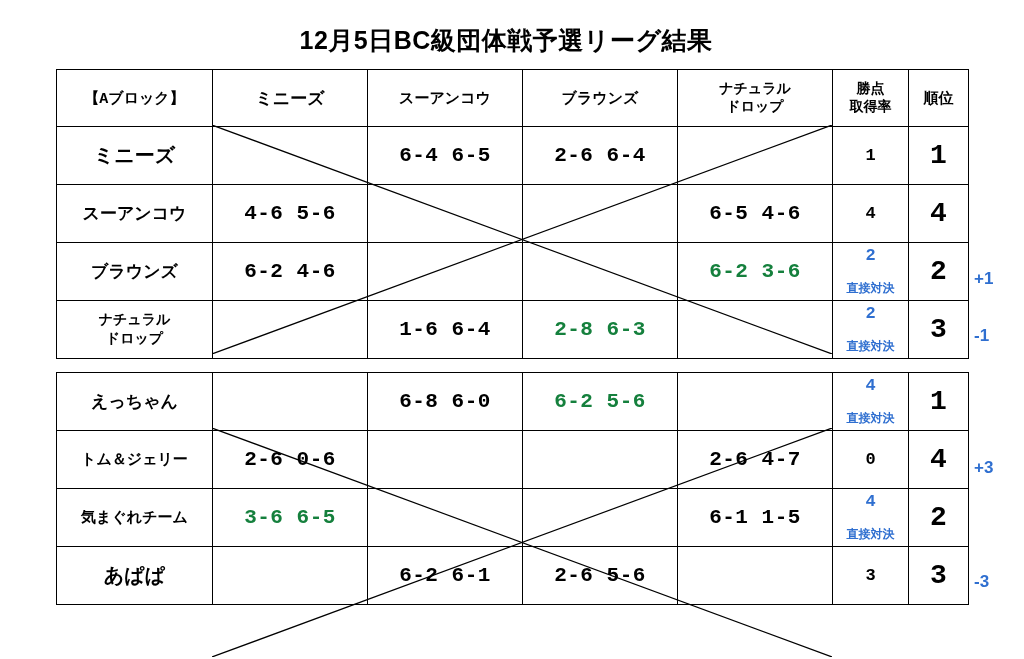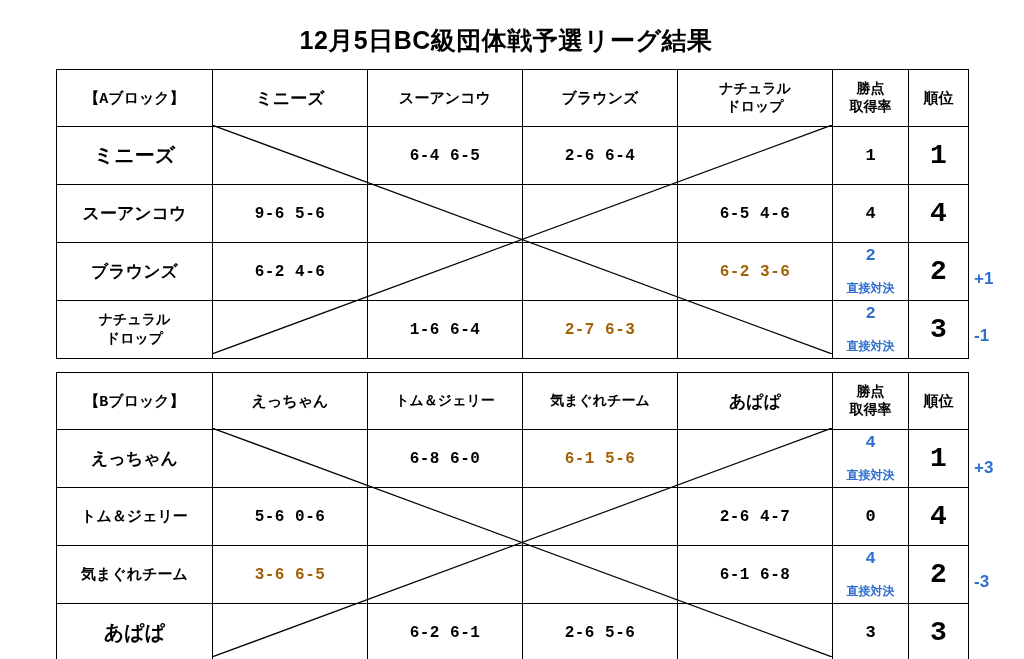--- a/index.html
+++ b/index.html
@@ -71,25 +71,25 @@
     line-height: 1.3;
   }
   .row-team {
     font-size: 20px;
     font-weight: bold;
   }
   .row-team.s17 { font-size: 17px; }
   .row-team.s15 { font-size: 15px; }
   .row-team.s14 { font-size: 14px; line-height: 1.25; }
   .score {
-    font-size: 16px;
+    font-size: 21px;
     font-weight: bold;
     letter-spacing: 0.5px;
   }
-  .score.blue { color: #a16207; }
+  .score.blue { color: #15803d; }
   .rate {
     font-size: 17px;
     font-weight: bold;
   }
   .rate .pts { display: block; }
   .rate.blue { color: #2f6fd0; }
   .rate .note {
     display: block;
     font-size: 12px;
     font-weight: bold;
@@ -146,21 +146,21 @@
         <td></td>
         <td><span class="score">6-4 6-5</span></td>
         <td><span class="score">2-6 6-4</span></td>
         <td></td>
         <td><span class="rate"><span class="pts">1</span></span></td>
         <td><span class="rank">1</span></td>
       </tr>
 
       <tr class="body">
         <td><span class="row-team s17">スーアンコウ</span></td>
-        <td><span class="score">9-6 5-6</span></td>
+        <td><span class="score">4-6 5-6</span></td>
         <td></td>
         <td></td>
         <td><span class="score">6-5 4-6</span></td>
         <td><span class="rate"><span class="pts">4</span></span></td>
         <td><span class="rank">4</span></td>
       </tr>
 
       <tr class="body">
         <td><span class="row-team s17">ブラウンズ</span></td>
         <td><span class="score">6-2 4-6</span></td>
@@ -168,21 +168,21 @@
         <td></td>
         <td><span class="score blue">6-2 3-6</span></td>
         <td><span class="rate blue"><span class="pts">2</span><span class="note">直接対決</span></span></td>
         <td><span class="rank">2</span></td>
       </tr>
 
       <tr class="body">
         <td><span class="row-team s14">ナチュラル<br>ドロップ</span></td>
         <td></td>
         <td><span class="score">1-6 6-4</span></td>
-        <td><span class="score blue">2-7 6-3</span></td>
+        <td><span class="score blue">2-8 6-3</span></td>
         <td></td>
         <td><span class="rate blue"><span class="pts">2</span><span class="note">直接対決</span></span></td>
         <td><span class="rank">3</span></td>
       </tr>
     </tbody>
   </table>
 
   <svg class="x-overlay" style="left:156px; top:56px; width:620px; height:229px;" viewBox="0 0 620 229" preserveAspectRatio="none">
     <line x1="0" y1="0" x2="620" y2="229"></line>
     <line x1="620" y1="0" x2="0" y2="229"></line>
@@ -197,56 +197,47 @@
     <colgroup>
       <col class="c-name">
         <col class="c-opp">
         <col class="c-opp">
         <col class="c-opp">
         <col class="c-opp">
         <col class="c-rate">
         <col class="c-rank">
     </colgroup>
     <tbody>
-      <tr class="head">
-        <td><span class="hdr-team small">【Bブロック】</span></td>
-        <td><span class="hdr-team small">えっちゃん</span></td>
-        <td><span class="hdr-team xsmall">トム＆ジェリー</span></td>
-        <td><span class="hdr-team xsmall">気まぐれチーム</span></td>
-        <td><span class="hdr-team">あぱぱ</span></td>
-        <td><span class="hdr-mini"><span>勝点</span><br><span>取得率</span></span></td>
-        <td><span class="hdr-team small">順位</span></td>
-      </tr>
 
       <tr class="body">
         <td><span class="row-team s17">えっちゃん</span></td>
         <td></td>
         <td><span class="score">6-8 6-0</span></td>
-        <td><span class="score blue">6-1 5-6</span></td>
+        <td><span class="score blue">6-2 5-6</span></td>
         <td></td>
         <td><span class="rate blue"><span class="pts">4</span><span class="note">直接対決</span></span></td>
         <td><span class="rank">1</span></td>
       </tr>
 
       <tr class="body">
         <td><span class="row-team s15">トム＆ジェリー</span></td>
-        <td><span class="score">5-6 0-6</span></td>
+        <td><span class="score">2-6 0-6</span></td>
         <td></td>
         <td></td>
         <td><span class="score">2-6 4-7</span></td>
         <td><span class="rate"><span class="pts">0</span></span></td>
         <td><span class="rank">4</span></td>
       </tr>
 
       <tr class="body">
         <td><span class="row-team s15">気まぐれチーム</span></td>
         <td><span class="score blue">3-6 6-5</span></td>
         <td></td>
         <td></td>
-        <td><span class="score">6-1 6-8</span></td>
+        <td><span class="score">6-1 1-5</span></td>
         <td><span class="rate blue"><span class="pts">4</span><span class="note">直接対決</span></span></td>
         <td><span class="rank">2</span></td>
       </tr>
 
       <tr class="body">
         <td><span class="row-team">あぱぱ</span></td>
         <td></td>
         <td><span class="score">6-2 6-1</span></td>
         <td><span class="score">2-6 5-6</span></td>
         <td></td>

